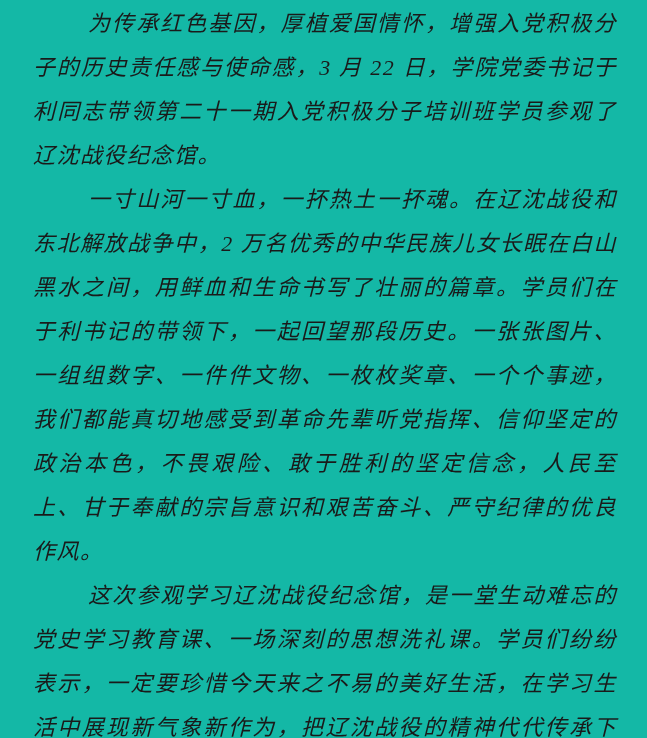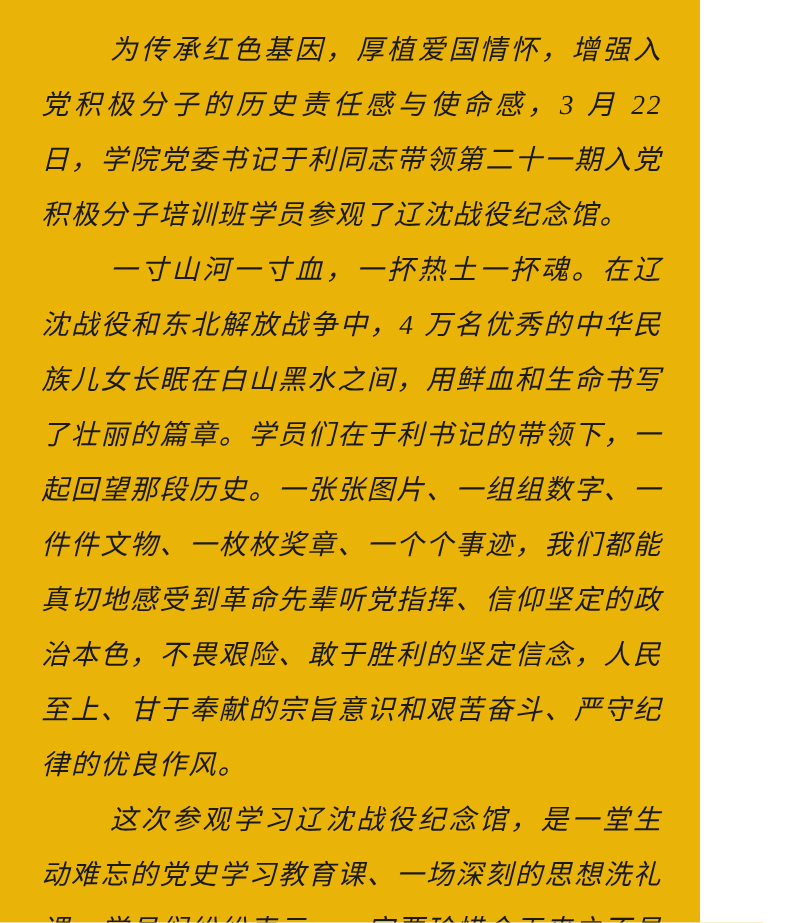--- a/index.html
+++ b/index.html
@@ -7,39 +7,39 @@
     padding: 0;
     background: #ffffff;
   }
   body {
     width: 647px;
     height: 738px;
     overflow: hidden;
   }
   .page {
     box-sizing: border-box;
-    width: 560px;
+    width: 647px;
     height: 738px;
-    background: #eab308;
-    padding: 18px 30px 0 33px;
+    background: #14b8a6;
+    padding: 2px 30px 0 33px;
   }
   .doc-paragraph {
     margin: 0;
     font-family: "Liberation Serif", "DejaVu Serif", serif;
     font-style: italic;
     font-size: 22px;
     line-height: 44px;
     letter-spacing: 1.5px;
     color: #1a1a1a;
     text-align: justify;
     text-justify: inter-ideograph;
     text-indent: 2.5em;
     word-break: break-all;
   }
 </style>
 </head>
 <body>
 
 <div class="page" lang="zh-CN">
   <p class="doc-paragraph">为传承红色基因，厚植爱国情怀，增强入党积极分子的历史责任感与使命感，3 月 22 日，学院党委书记于利同志带领第二十一期入党积极分子培训班学员参观了辽沈战役纪念馆。</p>
-  <p class="doc-paragraph">一寸山河一寸血，一抔热土一抔魂。在辽沈战役和东北解放战争中，4 万名优秀的中华民族儿女长眠在白山黑水之间，用鲜血和生命书写了壮丽的篇章。学员们在于利书记的带领下，一起回望那段历史。一张张图片、一组组数字、一件件文物、一枚枚奖章、一个个事迹，我们都能真切地感受到革命先辈听党指挥、信仰坚定的政治本色，不畏艰险、敢于胜利的坚定信念，人民至上、甘于奉献的宗旨意识和艰苦奋斗、严守纪律的优良作风。</p>
+  <p class="doc-paragraph">一寸山河一寸血，一抔热土一抔魂。在辽沈战役和东北解放战争中，2 万名优秀的中华民族儿女长眠在白山黑水之间，用鲜血和生命书写了壮丽的篇章。学员们在于利书记的带领下，一起回望那段历史。一张张图片、一组组数字、一件件文物、一枚枚奖章、一个个事迹，我们都能真切地感受到革命先辈听党指挥、信仰坚定的政治本色，不畏艰险、敢于胜利的坚定信念，人民至上、甘于奉献的宗旨意识和艰苦奋斗、严守纪律的优良作风。</p>
   <p class="doc-paragraph">这次参观学习辽沈战役纪念馆，是一堂生动难忘的党史学习教育课、一场深刻的思想洗礼课。学员们纷纷表示，一定要珍惜今天来之不易的美好生活，在学习生活中展现新气象新作为，把辽沈战役的精神代代传承下去。</p>
 </div>
 
 </body></html>

